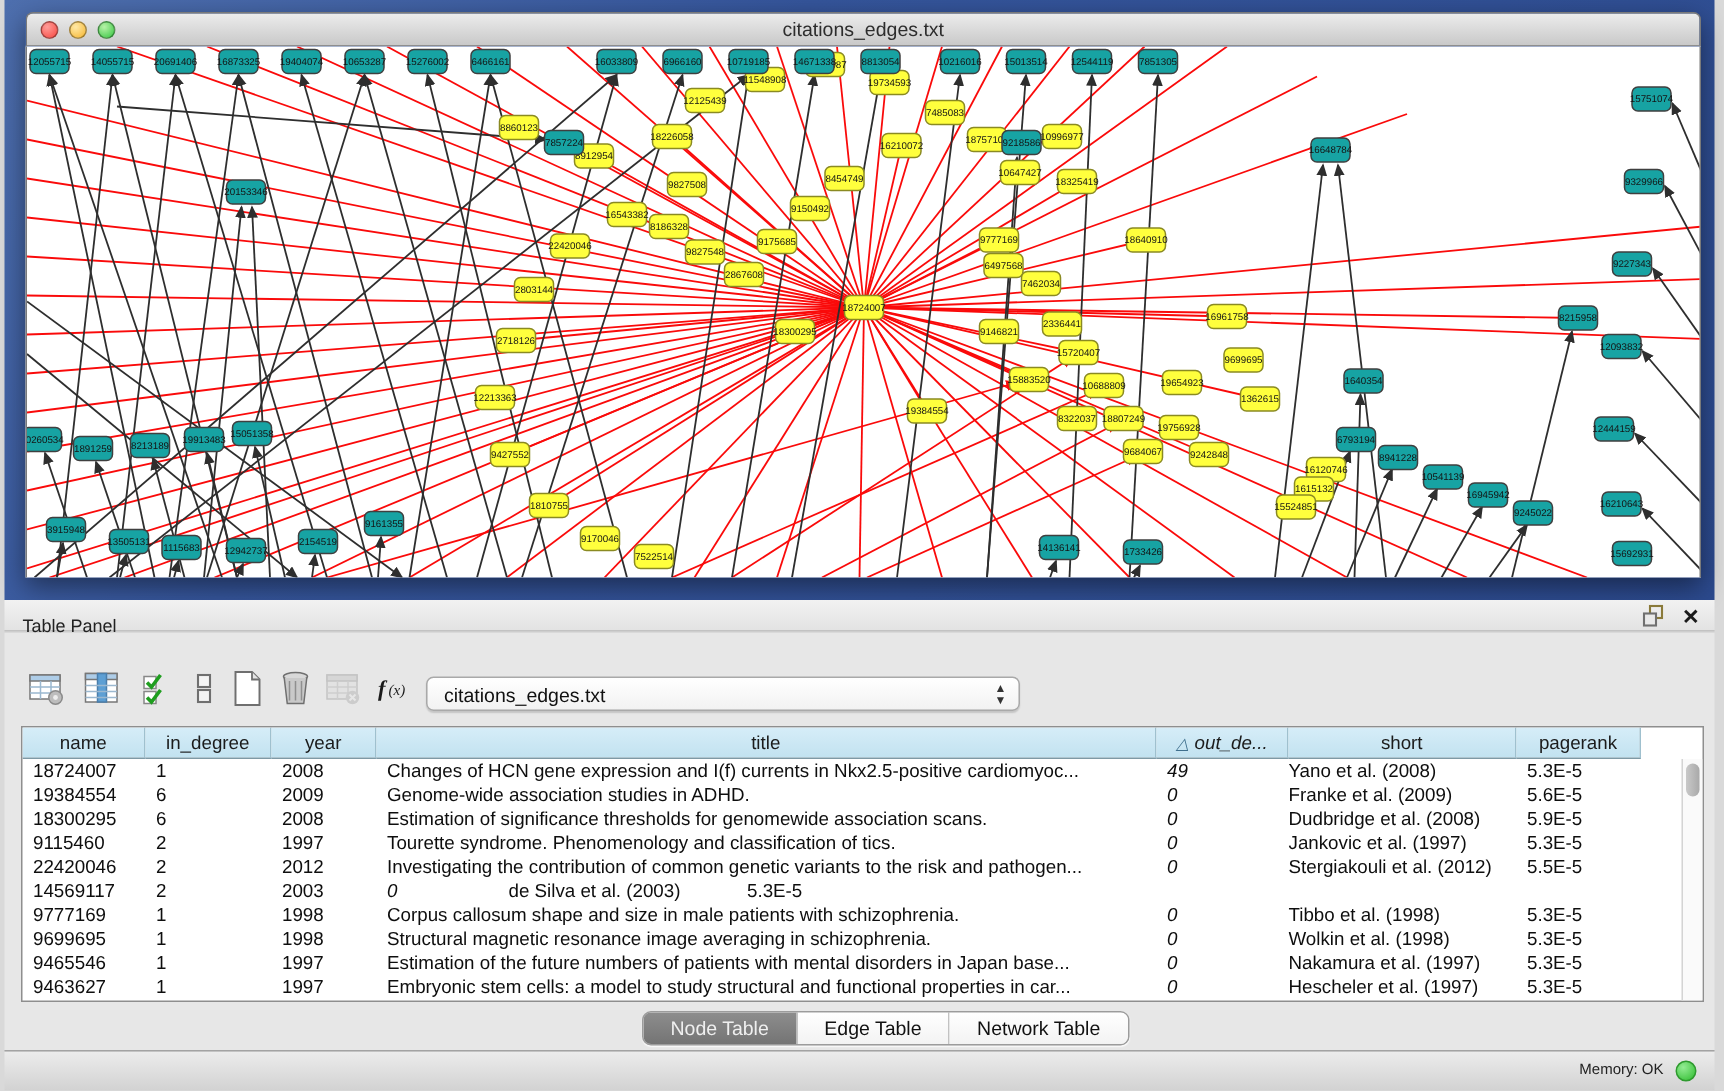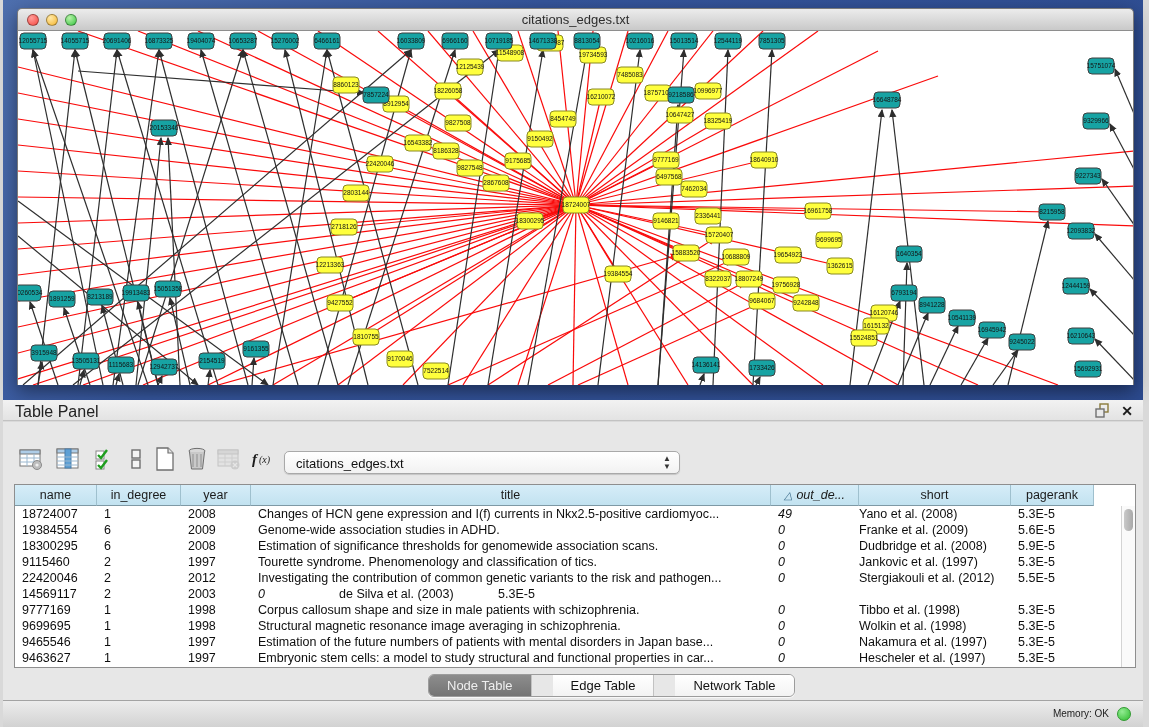--- a/index.html
+++ b/index.html
@@ -27,21 +27,21 @@
   .gcanvas { position:relative; width:1117px; height:354px; background:#ffffff;
     border-left:1px solid #7a7a7a; border-right:1px solid #7a7a7a; overflow:hidden; }
   .gcanvas svg { display:block; }
   .splitter-handle { position:absolute; left:566px; top:392px; width:16px; height:6px; }
   .splitter-handle i { display:inline-block; width:3px; height:3px; margin:1px;
     background:#9db0d0; border-radius:50%; }
 
   
   .panel-header { position:absolute; left:3px; top:400px; width:1140px; height:21px;
     background:linear-gradient(#f2f2f2,#e3e3e3); border-bottom:1px solid #c2c2c2; }
-  .panel-header .ptitle { position:absolute; left:12px; top:3px; font-size:16px; color:#222; }
+  .panel-header .ptitle { position:absolute; left:12px; top:10px; font-size:12px; color:#222; }
   .panel-header .hicons { position:absolute; right:10px; top:2px; display:flex; gap:10px; align-items:center; }
   .close-x { font-size:14px; font-weight:bold; color:#1a1a1a; line-height:16px; cursor:default; }
 
   .panel-body { position:absolute; left:3px; top:422px; width:1140px; height:278px;
     background:#e7e7e7; }
 
   
   .toolbar { position:absolute; left:0; top:0; width:100%; height:60px; }
   .tbtn { position:absolute; top:23px; width:28px; height:28px; background:transparent;
     border:none; padding:1px; }
@@ -70,21 +70,21 @@
   .c4{width:88px;font-style:italic;} .c5{width:152px; padding-left:0;} .c6{width:83px;}
   .vscroll { position:absolute; right:0; top:21px; bottom:0; width:14px;
     background:#fafafa; border-left:1px solid #d4d4d4; }
   .vthumb { position:absolute; left:2px; top:3px; width:9px; height:22px;
     background:linear-gradient(90deg,#c9c9c9,#a9a9a9); border-radius:5px; }
 
   
   .tabsrow { position:absolute; left:0; top:250px; width:100%; height:26px; }
   .segctl { position:absolute; left:425px; top:2px; display:flex; height:23px;
     border:1px solid #9c9c9c; border-radius:6px; overflow:hidden;
-    box-shadow:0 1px 1px rgba(255,255,255,.8);gap:21px; }
+    box-shadow:0 1px 1px rgba(255,255,255,.8); }
   .seg { height:100%; padding:0 18px; font-size:13px; line-height:21px;
     background:linear-gradient(#ffffff,#f3f3f3); color:#111;
     border-right:1px solid #c2c2c2; }
   .seg:last-child { border-right:none; }
   .seg.sel { background:linear-gradient(#8d8d8d,#747474); color:#efefef; }
 
   
   .statusbar { position:absolute; left:3px; top:700px; width:1140px; height:27px;
     background:linear-gradient(#ececec,#d2d2d2); border-top:1px solid #a3a3a3; }
   .statusbar .mem { position:absolute; right:34px; top:7px; font-size:10px; color:#222; }

